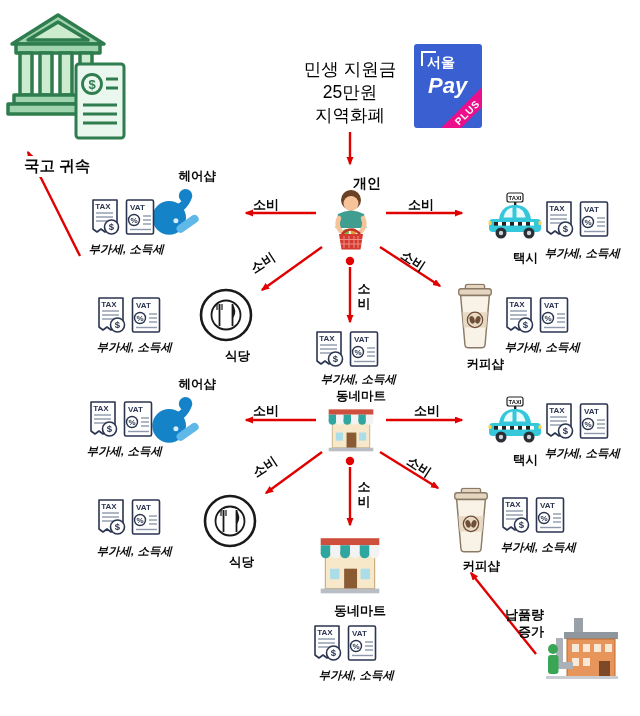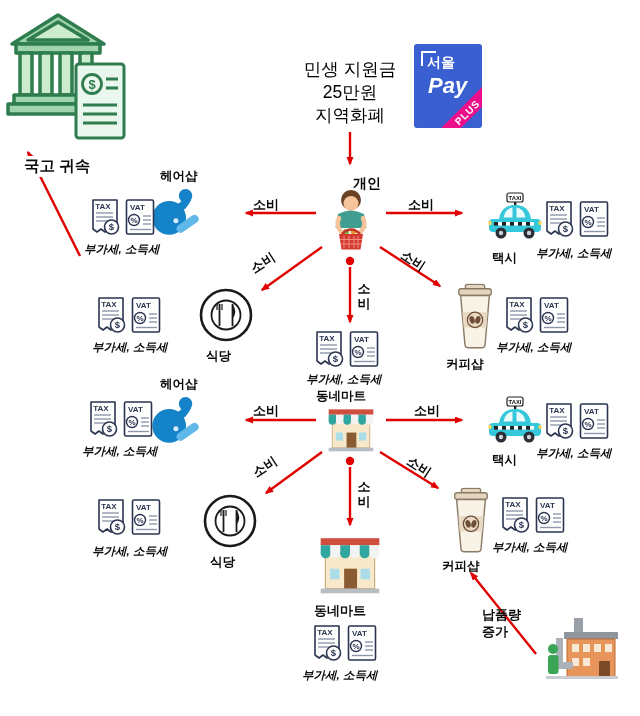--- a/index.html
+++ b/index.html
@@ -6,21 +6,21 @@
   .canvas{
     position:relative;width:640px;height:716px;background:#fff;overflow:hidden;
     font-family:"Liberation Sans","DejaVu Sans",sans-serif;color:#111;
   }
   .arrows{position:absolute;left:0;top:0;}
   .arrows line{stroke:var(--arrow,#e00000);stroke-width:2.4;}
   .arrows .dot{fill:var(--arrow,#e00000);}
   #arrow-head path{fill:var(--arrow,#e00000);}
   .abs{position:absolute;}
   .lbl{position:absolute;font-weight:700;color:#0a0a0a;white-space:nowrap;}
-  .tc{text-align:left;white-space:normal;}
+  .tc{text-align:right;white-space:normal;}
   .consume{font-size:13px;}
   .consume-v{width:16px;line-height:1.12;word-break:break-all;text-align:center;white-space:normal;}
   .tax-label{font-size:11.5px;font-style:italic;}
   .node-label{font-size:12.5px;}
   .title-block{position:absolute;left:282px;top:58px;width:136px;text-align:center;
     font-weight:400;font-size:17.5px;line-height:1.32;color:#000;}
   .treasury{left:22px;top:156px;font-size:15.5px;background:#fff;padding:0 2px;}
   .taxpair{position:absolute;display:flex;gap:4px;align-items:flex-end;}
   
   .seoulpay{position:absolute;left:414px;top:44px;width:68px;height:84px;border-radius:3px;

